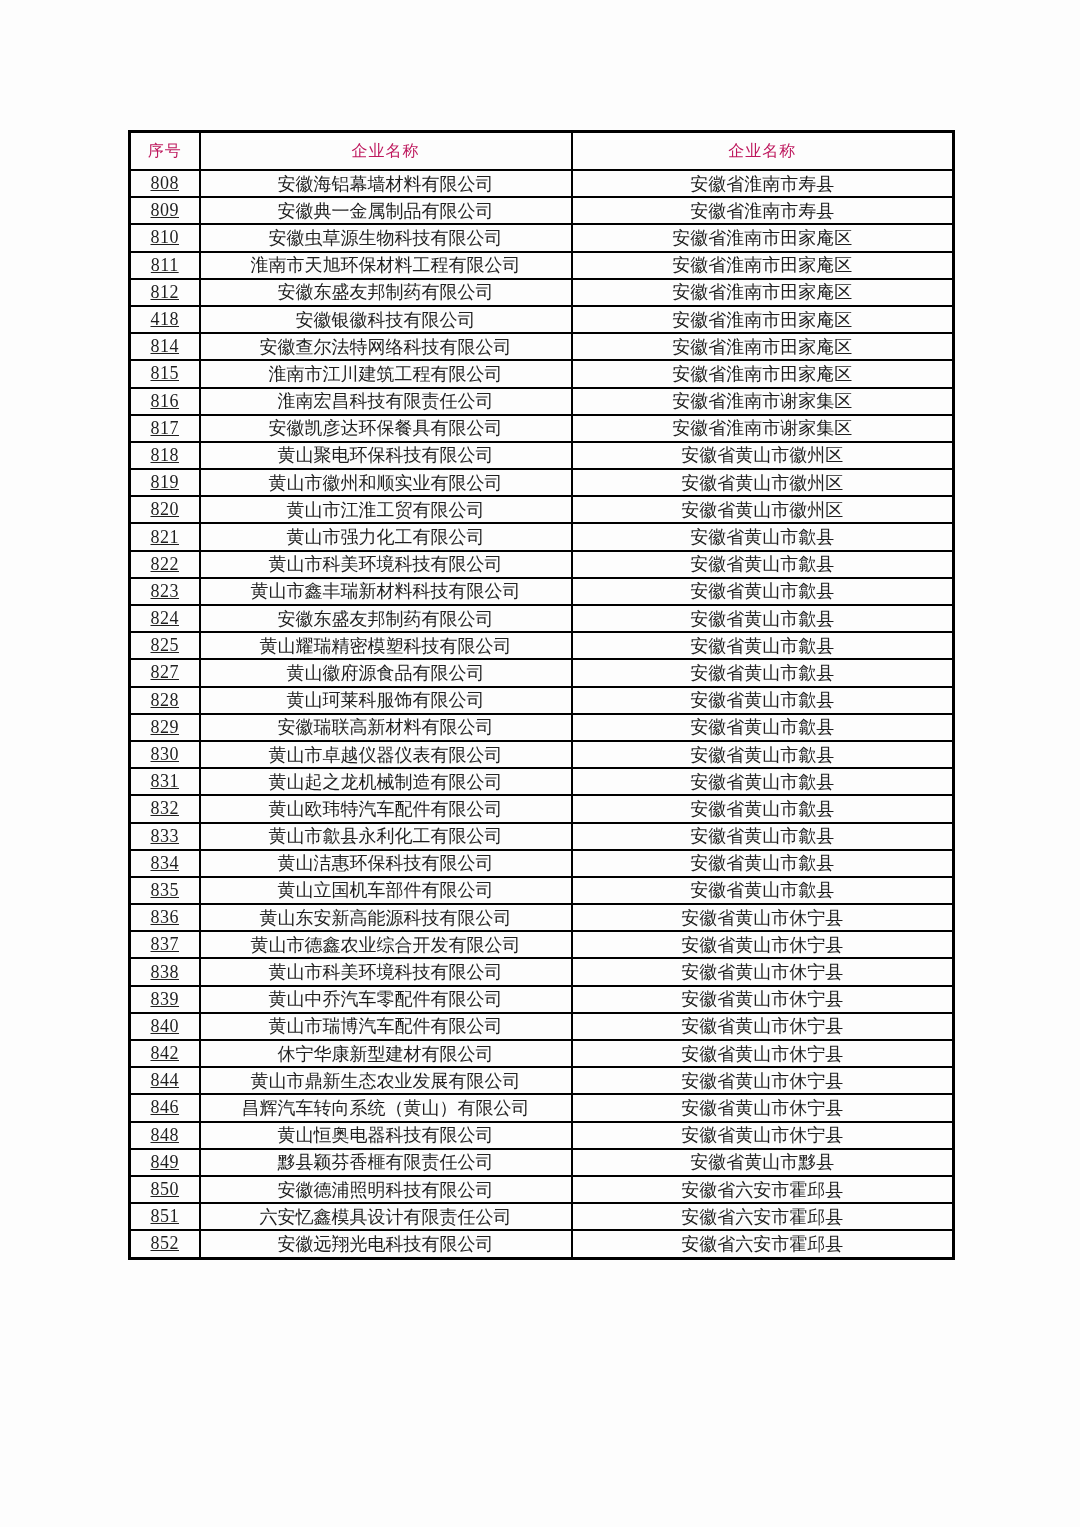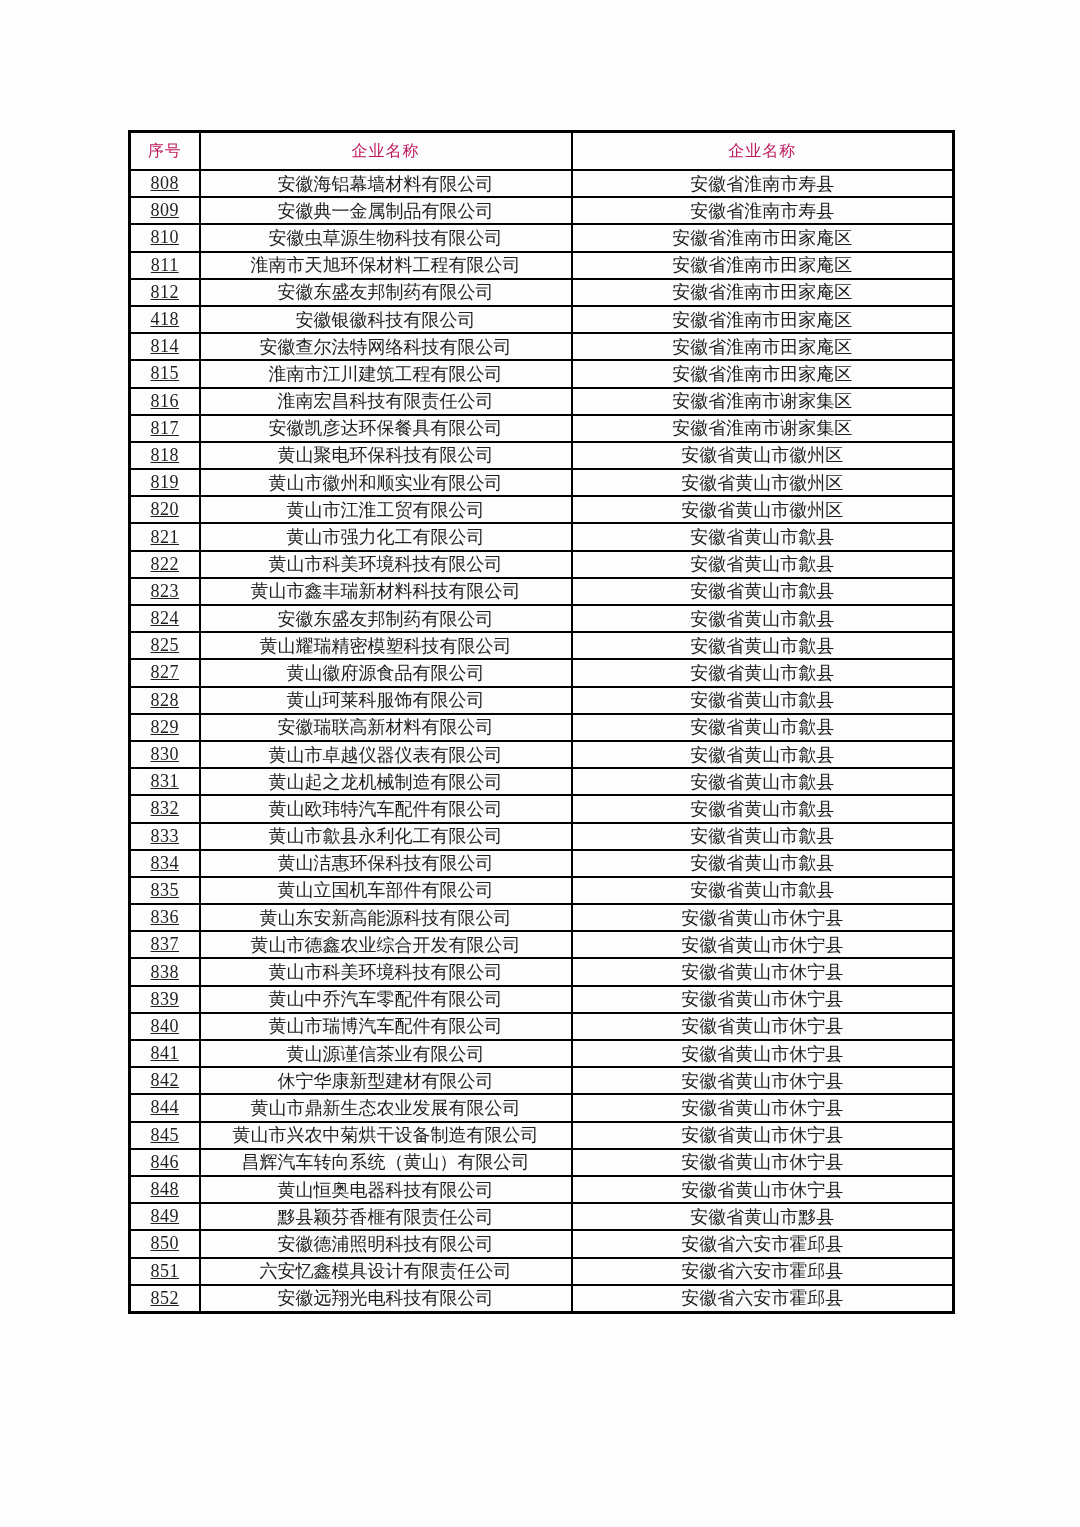--- a/index.html
+++ b/index.html
@@ -233,37 +233,27 @@
           <td class="cell-no">839</td>
           <td class="cell-name">黄山中乔汽车零配件有限公司</td>
           <td class="cell-place">安徽省黄山市休宁县</td>
         </tr>
         <tr>
           <td class="cell-no">840</td>
           <td class="cell-name">黄山市瑞博汽车配件有限公司</td>
           <td class="cell-place">安徽省黄山市休宁县</td>
         </tr>
         <tr>
-          <td class="cell-no">841</td>
-          <td class="cell-name">黄山源谨信茶业有限公司</td>
-          <td class="cell-place">安徽省黄山市休宁县</td>
-        </tr>
-        <tr>
           <td class="cell-no">842</td>
           <td class="cell-name">休宁华康新型建材有限公司</td>
           <td class="cell-place">安徽省黄山市休宁县</td>
         </tr>
         <tr>
           <td class="cell-no">844</td>
           <td class="cell-name">黄山市鼎新生态农业发展有限公司</td>
-          <td class="cell-place">安徽省黄山市休宁县</td>
-        </tr>
-        <tr>
-          <td class="cell-no">845</td>
-          <td class="cell-name">黄山市兴农中菊烘干设备制造有限公司</td>
           <td class="cell-place">安徽省黄山市休宁县</td>
         </tr>
         <tr>
           <td class="cell-no">846</td>
           <td class="cell-name">昌辉汽车转向系统（黄山）有限公司</td>
           <td class="cell-place">安徽省黄山市休宁县</td>
         </tr>
         <tr>
           <td class="cell-no">848</td>
           <td class="cell-name">黄山恒奥电器科技有限公司</td>

